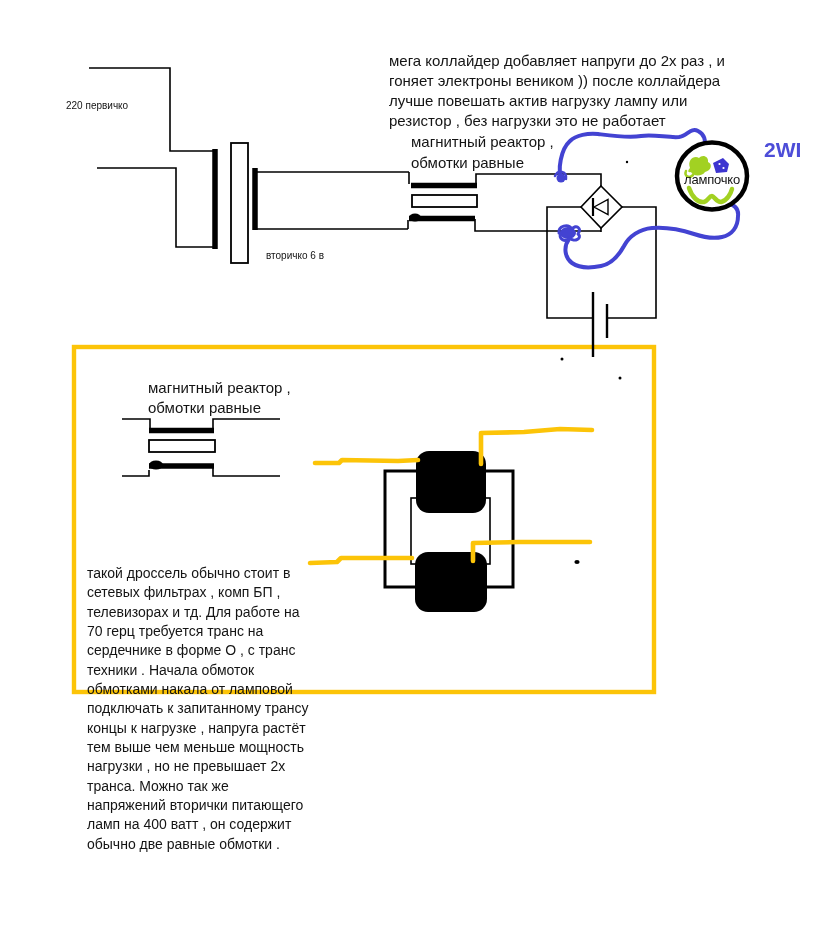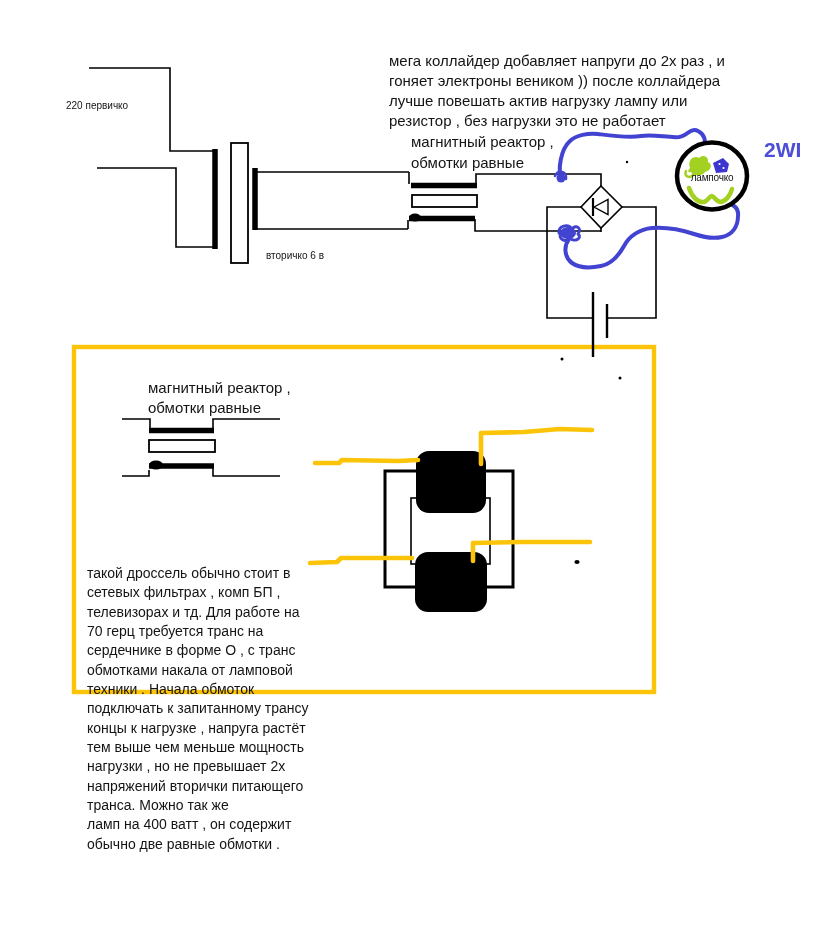--- a/index.html
+++ b/index.html
@@ -6,21 +6,21 @@
   #stage{
     position:relative;width:800px;height:945px;background:#fff;overflow:hidden;
     font-family:"Liberation Sans", sans-serif;color:#000;
   }
   #stage svg{position:absolute;left:0;top:0;}
   .txt{position:absolute;white-space:nowrap;color:#141414;}
   .p15{font-size:15px;line-height:20px;}
   .p14{font-size:14px;line-height:19.35px;margin-top:44px;}
   .lbl{font-size:10px;}
   .blue-text{color:#4d4dd8;font-weight:bold;}
-  .lamp-label{font-size:10px;text-align:center;letter-spacing:-0.2px;}
+  .lamp-label{font-size:13px;text-align:center;letter-spacing:-0.2px;}
   .w{fill:none;stroke:#000;stroke-width:1.6px;}
   .bar{stroke:#000;stroke-width:5.5px;}
   .core{fill:#fff;stroke:#000;stroke-width:1.8px;}
   .cap{stroke:#000;stroke-width:2.4px;}
   .bluewire{fill:none;stroke:#4343d2;stroke-width:4px;stroke-linecap:round;stroke-linejoin:round;}
   .yellowwire{fill:none;stroke:#fcc408;stroke-width:4.6px;stroke-linecap:round;stroke-linejoin:round;}
 </style>
 </head>
 <body>
 
@@ -143,25 +143,25 @@
     <div>магнитный реактор ,</div>
     <div>обмотки равные</div>
   </div>
 
   <div class="txt p14" style="left:87px;top:520px;">
     <div>такой дроссель обычно стоит в</div>
     <div>сетевых фильтрах , комп БП ,</div>
     <div>телевизорах и тд. Для работе на</div>
     <div>70 герц требуется транс на</div>
     <div>сердечнике в форме О , с транс</div>
+    <div>техники . Начала обмоток</div>
     <div>обмотками накала от ламповой</div>
-    <div>техники . Начала обмоток</div>
     <div>подключать к запитанному трансу</div>
     <div>концы к нагрузке , напруга растёт</div>
     <div>тем выше чем меньше мощность</div>
     <div>нагрузки , но не превышает 2х</div>
+    <div>транса. Можно так же</div>
     <div>напряжений вторички питающего</div>
-    <div>транса. Можно так же</div>
     <div>ламп на 400 ватт , он содержит</div>
     <div>обычно две равные обмотки .</div>
   </div>
 
 </div>
 
 </body></html>

